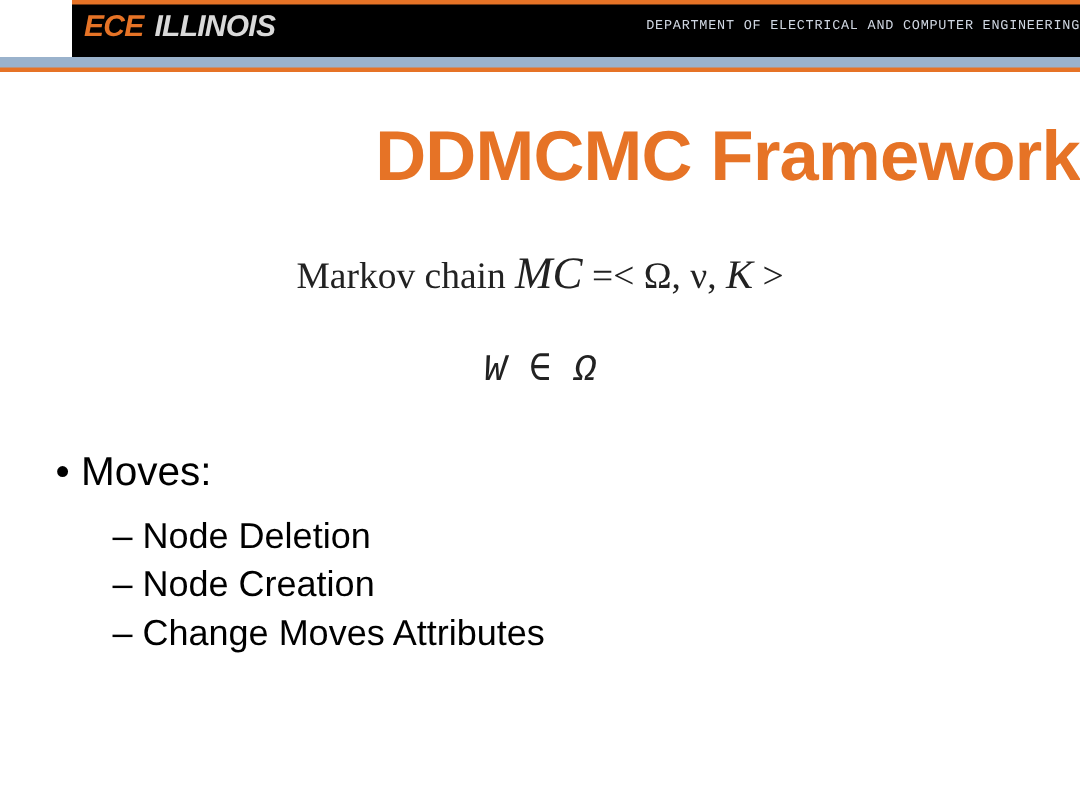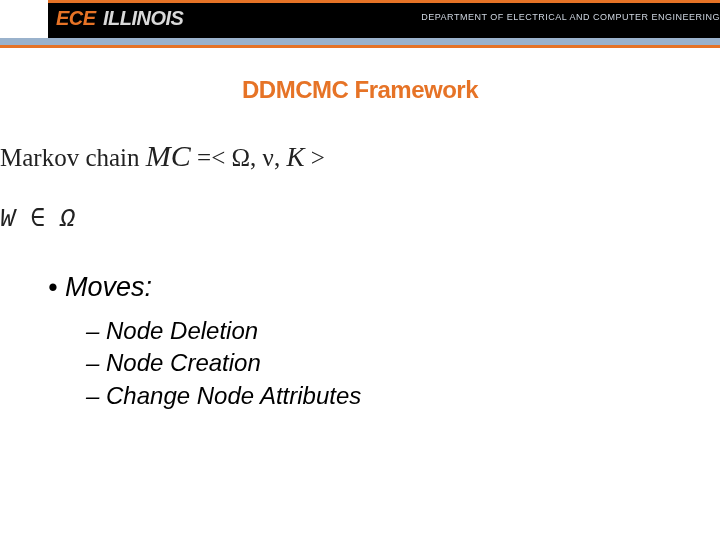--- a/index.html
+++ b/index.html
@@ -4,36 +4,36 @@
 <style>
   * { box-sizing: border-box; margin: 0; padding: 0; }
   html, body { width: 720px; height: 540px; background: #fff; font-family: Verdana, Geneva, sans-serif; }
   .slide { width: 720px; height: 540px; position: relative; background: #fff; }
 
   
   .hdr { position: relative; width: 100%; height: 38px; background: #000000; margin-left: 48px; }
   .hdr .orange-bar { position: absolute; left: 0; top: 0; height: 3px; width: 100%; background: #e67326; }
   .hdr .ece { position: absolute; left: 8px; top: 7px; font-weight: bold; font-style: italic; font-size: 20px; color: #e67326; letter-spacing: -0.5px; }
   .hdr .illinois { position: absolute; left: 55px; top: 7px; font-weight: bold; font-style: italic; font-size: 20px; color: #d9d9d9; letter-spacing: -0.5px; text-align: center; }
-  .hdr .dept { position: absolute; right: 48px; top: 12px; font-size: 9px; letter-spacing: 0.5px; color: #cfd6e1; font-family: Liberation Sans, sans-serif; text-align: center; }
+  .hdr .dept { position: absolute; right: 48px; top: 12px; font-size: 9px; letter-spacing: 0.5px; color: #cfd6e1; font-family: Liberation Mono, monospace; text-align: center; }
   .hdr .ibox { position: absolute; right: 10px; top: 3px; width: 30px; height: 30px; background: #e9eef5; display: flex; align-items: center; justify-content: center; }
   .hdr .ibox .iglyph { width: 12px; height: 22px; position: relative; }
   .hdr .ibox .iglyph::before { content: ""; position: absolute; left: 4px; top: 2px; width: 4px; height: 18px; background: #0a2a5c; }
   .hdr .ibox .iglyph::after { content: ""; position: absolute; left: 0; top: 0; width: 12px; height: 3px; background: #e67326; box-shadow: 0 19px 0 #e67326; }
   .lightband { width: 100%; height: 10px; background: #9ab2cc; border-bottom: 3px solid #e67326; }
 
-  .title { text-align: center; margin-top: 28px; font-size: 24px; font-weight: bold; color: #e67326; letter-spacing: -0.5px; }
+  .title { text-align: right; margin-top: 28px; font-size: 47px; font-weight: bold; color: #e67326; letter-spacing: -0.5px; }
 
-  .eqwrap { margin-top: 35px; text-align: left; }
+  .eqwrap { margin-top: 35px; text-align: center; }
   .eq1 { font-family: Georgia, 'Times New Roman', serif; font-size: 25px; color: #222; }
   .eq1 .mc { font-family: 'Brush Script MT', cursive; font-size: 30px; font-style: italic; }
   .eq1 .gk { font-family: 'Brush Script MT', cursive; font-size: 27px; font-style: italic; }
   .eq2 { margin-top: 30px; font-family: Liberation Mono, monospace; font-size: 25px; color: #222; }
 
-  .body { margin-top: 38px; padding-left: 48px; font-style: italic; }
+  .body { margin-top: 38px; padding-left: 37px; }
   .bullet { font-size: 27px; color: #000; }
   .bullet::before { content: "• "; }
   .subs { margin-top: 12px; padding-left: 38px; }
   .sub { font-size: 24px; color: #000; line-height: 1.35; }
   .sub::before { content: "– "; }
 
   .eq3 { position: absolute; right: 90px; top: 334px; font-family: Georgia, 'Times New Roman', serif; font-size: 25px; color: #222; }
   .eq3 .ka { font-family: 'Brush Script MT', cursive; font-size: 28px; font-style: italic; }
   .eq3 .bi { font-weight: bold; }
 </style>
@@ -66,18 +66,18 @@
     <div class="eq2">
       <i>W ∈ Ω</i>
     </div>
   </div>
 
   <div class="body">
     <div class="bullet">Moves:</div>
     <div class="subs">
       <div class="sub">Node Deletion</div>
       <div class="sub">Node Creation</div>
-      <div class="sub">Change Node Attributes</div>
+      <div class="sub">Change Moves Attributes</div>
     </div>
   </div>
 
 
 </div>
 
 </body></html>

